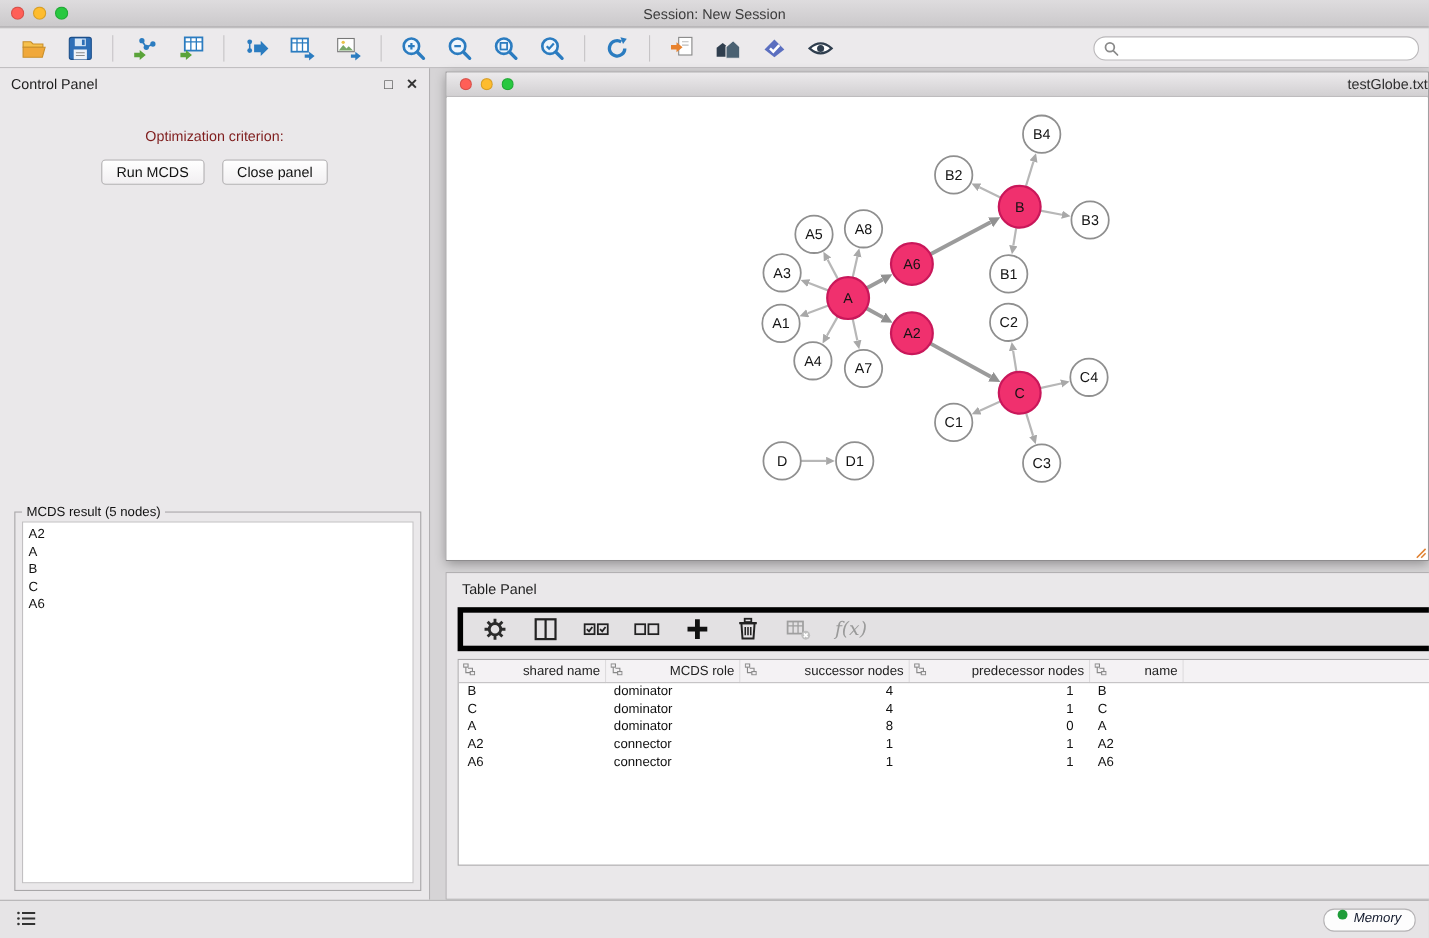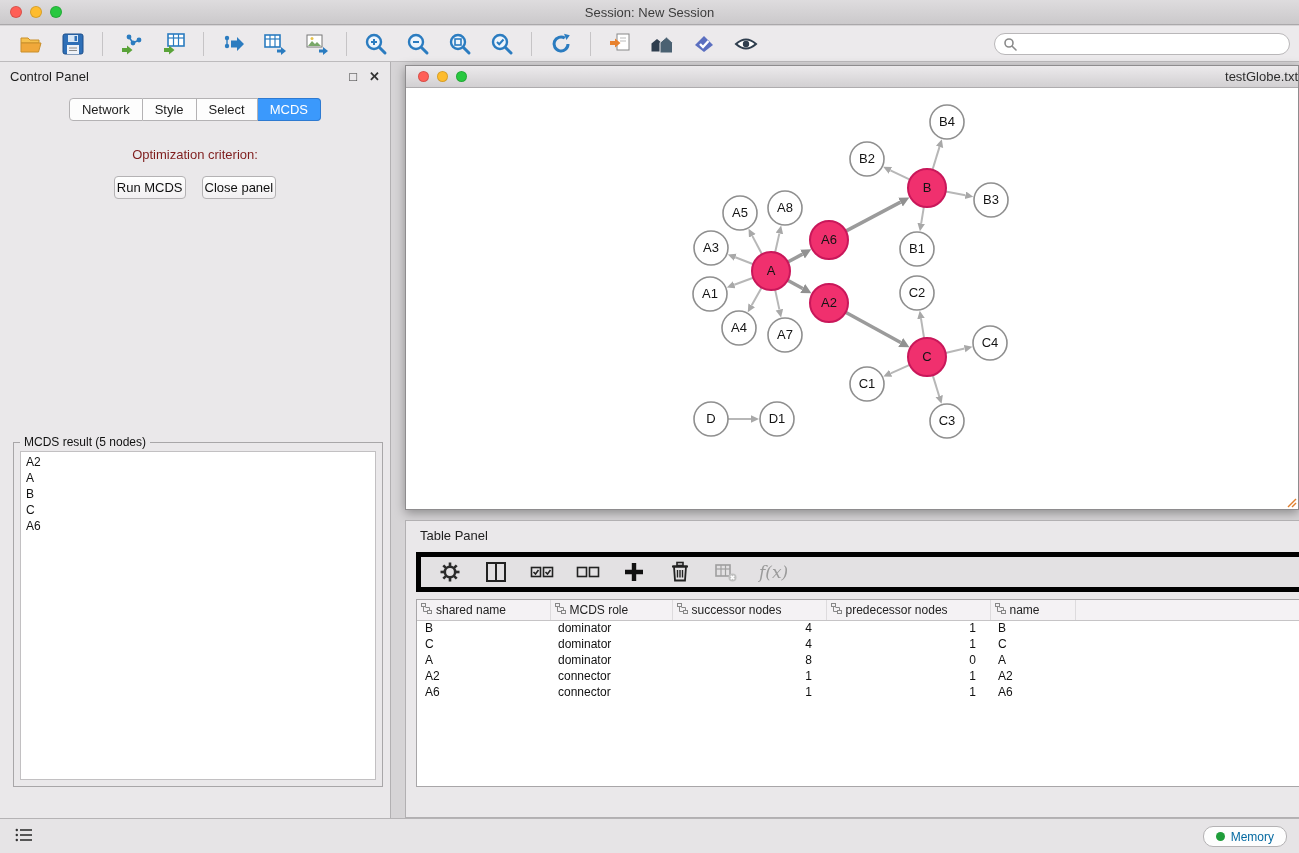--- a/index.html
+++ b/index.html
@@ -50,23 +50,23 @@
   .cp-tabs { margin-top:8px; }
   .opt-label { margin-top:26px; text-align:center; font-size:13px; color:#7f1d1d; }
   .popup { width:316px; height:24px; margin:9px auto 0; background:#fff;
     border:1px solid #b0aeb0; border-radius:4px; position:relative;
     font-size:13px; line-height:22px; padding-left:8px; color:#111; cursor:pointer; }
   .popup .caps { position:absolute; right:-1px; top:-1px; width:21px; height:24px;
     background:linear-gradient(#6ab2fd,#2f82f7); border-radius:0 4px 4px 0;
     display:flex; flex-direction:column; align-items:center; justify-content:center; gap:1px; }
   .btn-row { display:flex; justify-content:center; gap:16px; margin-top:14px; }
   .btn { background:linear-gradient(#ffffff,#f1eff1); border:1px solid #b4b2b4;
-    border-radius:4px; padding:3px 2px; font-size:13px; color:#111; cursor:pointer; }
-
-  .mcds-fieldset { position:absolute; left:13px; top:380px; width:370px; height:345px;
+    border-radius:4px; padding:3px 13px; font-size:13px; color:#111; cursor:pointer; }
+
+  .mcds-fieldset { position:absolute; left:13px; top:403px; width:370px; height:345px;
     border:1px solid #a8a6a8; }
   .mcds-legend { position:absolute; top:-8px; left:6px; background:#eae8ea;
     padding:0 4px; font-size:12px; color:#111; }
   .mcds-list { position:absolute; inset:8px 6px 6px 6px; background:#fff;
     border:1px solid #c2c0c2; overflow:auto; padding-top:2px; }
   .list-item { font-size:12px; color:#111; padding:1px 5px; height:16px; cursor:default; }
 
   
   .network-window { position:absolute; left:405px; top:65px; width:894px; height:445px;
     background:#fff; border:1px solid #8e8c8e; box-shadow:0 3px 10px rgba(0,0,0,.35); }
@@ -85,37 +85,37 @@
     background:#e3e1e3; border:5px solid #000000;
     display:flex; align-items:center; padding-left:10px; gap:8px; }
   .tp-btn { background:none; border:none; padding:2px; margin:0 4px; cursor:pointer; height:30px; }
   .fx { font-family:"DejaVu Serif", serif; font-style:italic; font-size:17px; color:#9a9a9a;
     margin-left:6px; }
   .tp-table-wrap { position:absolute; left:10px; right:10px; top:78px; height:188px;
     background:#fff; border:1px solid #a8a6a8; overflow:hidden; }
   table { border-collapse:collapse; width:100%; table-layout:fixed; }
   thead th { background:#f4f2f4; border-bottom:1px solid #c6c4c6; border-right:1px solid #dddbdd;
     font-size:12px; font-weight:normal; color:#222; height:20px; padding:0 4px; }
-  thead th .th-inner { display:flex; align-items:center; justify-content:flex-start; gap:4px; }
+  thead th .th-inner { display:flex; align-items:center; justify-content:space-between; gap:4px; }
   th:nth-child(1){width:133px;} th:nth-child(2){width:122px;} th:nth-child(3){width:154px;}
   th:nth-child(4){width:164px;} th:nth-child(5){width:85px;} th:nth-child(6){width:auto; border-right:none;}
   tbody td { font-size:12px; color:#111; height:16px; padding:0 8px; white-space:nowrap;
     overflow:hidden; }
   tbody td:nth-child(3), tbody td:nth-child(4) { text-align:right; padding-right:14px; }
   .tp-tabs { position:absolute; left:0; right:0; top:270px; display:flex; justify-content:center; }
   .tp-header { height:28px; display:flex; align-items:center; padding:0 14px; font-size:13px; color:#1e1e1e; }
 
   
   .statusbar { position:absolute; left:0; top:818px; right:0; height:35px;
     background:#e6e4e6; border-top:1px solid #b5b3b5; }
   .menu-btn { position:absolute; left:12px; top:7px; width:24px; height:21px;
     background:none; border:none; cursor:pointer; }
   .memory-btn { position:absolute; right:12px; top:7px; height:21px;
     background:#fdfdfd; border:1px solid #b4b2b4; border-radius:10px;
-    display:flex; align-items:center; gap:6px; padding:0 12px; font-size:12px; color:#0369a1; cursor:pointer; }
+    display:flex; gap:6px; padding:0 12px; font-size:12px; color:#0f172a; cursor:pointer;font-style:italic; }
   .memory-dot { width:9px; height:9px; border-radius:50%; background:var(--memory-green,#1f9d3a); }
 </style>
 </head>
 <body>
 
 <div class="app">
 
   <div class="titlebar">
     <div class="traffic">
       <span class="light red"></span>
@@ -261,26 +261,20 @@
     </div>
   </div>
 
   <div class="control-panel">
     <div class="panel-header">
       <span>Control Panel</span>
       <span class="spacer"></span>
       <span class="panel-glyph">□</span>
       <span class="panel-glyph close">✕</span>
     </div>
-    <div class="seg-group cp-tabs">
-        <div class="seg">Network</div>
-        <div class="seg">Style</div>
-        <div class="seg">Select</div>
-        <div class="seg active">MCDS</div>
-      </div>
     <div class="opt-label">Optimization criterion:</div>
     <div class="btn-row">
       <button class="btn">Run MCDS</button>
       <button class="btn">Close panel</button>
     </div>
     <div class="mcds-fieldset">
       <span class="mcds-legend">MCDS result (5 nodes)</span>
       <div class="mcds-list">
           <div class="list-item">A2</div>
           <div class="list-item">A</div>

